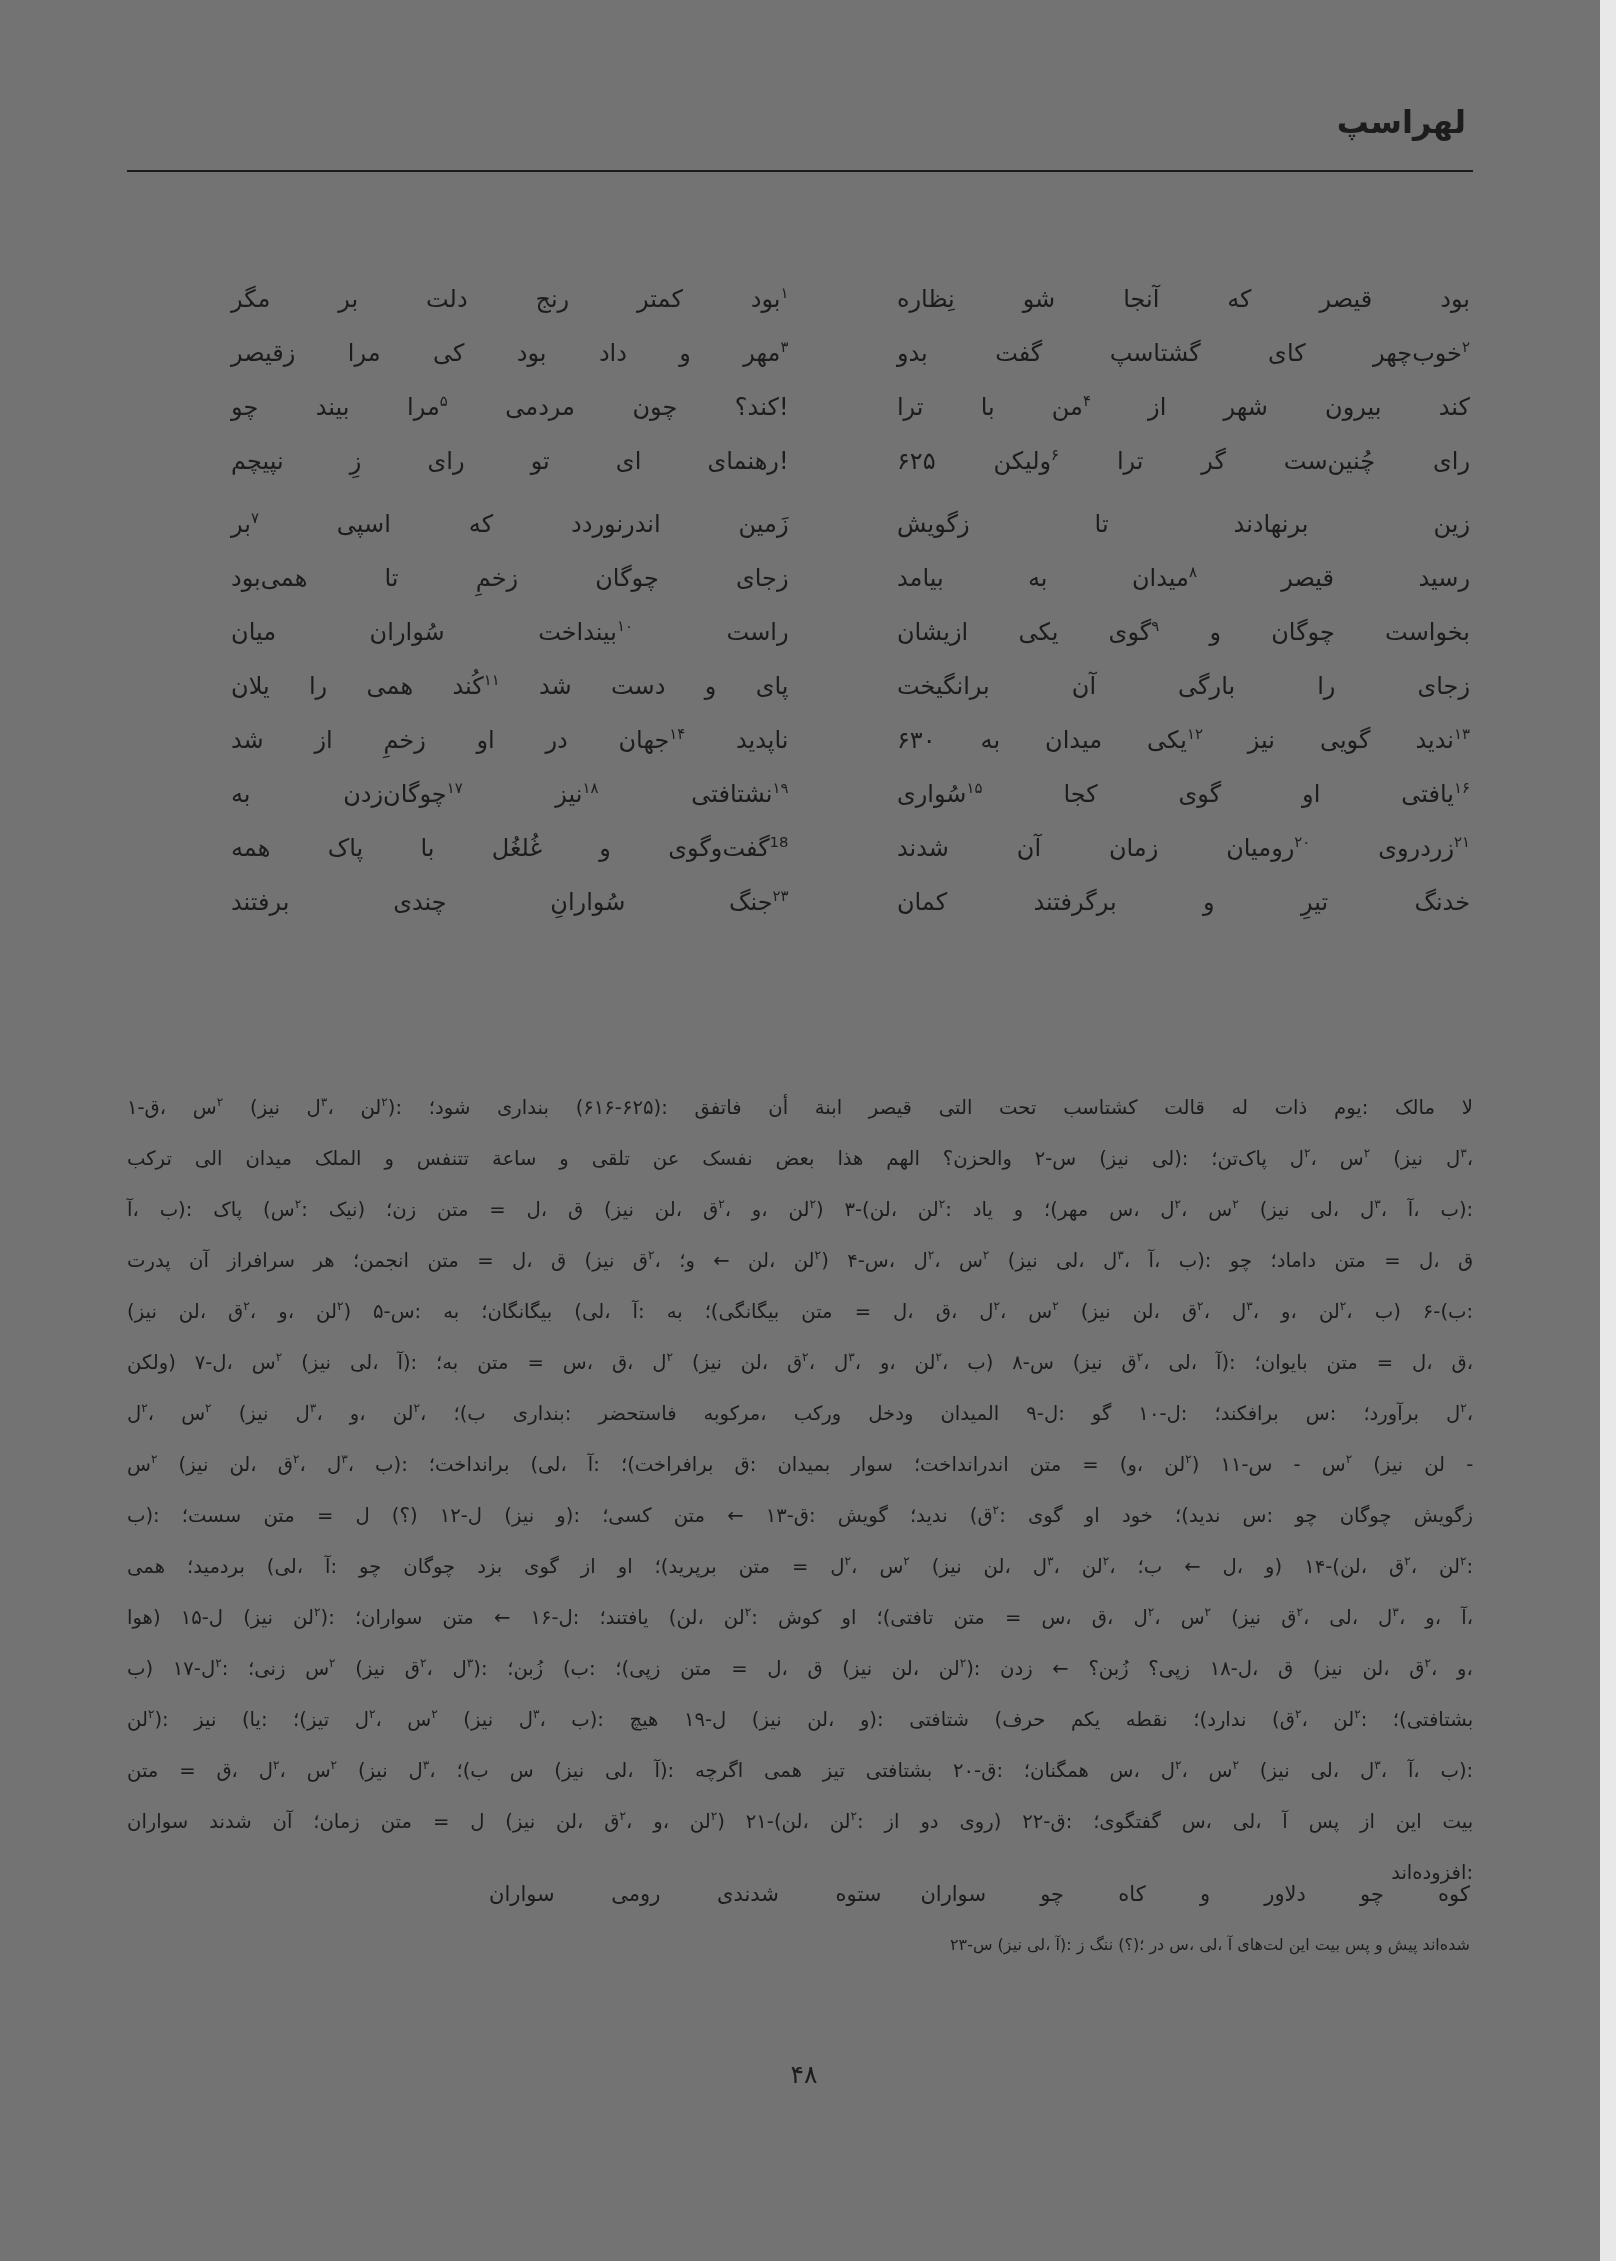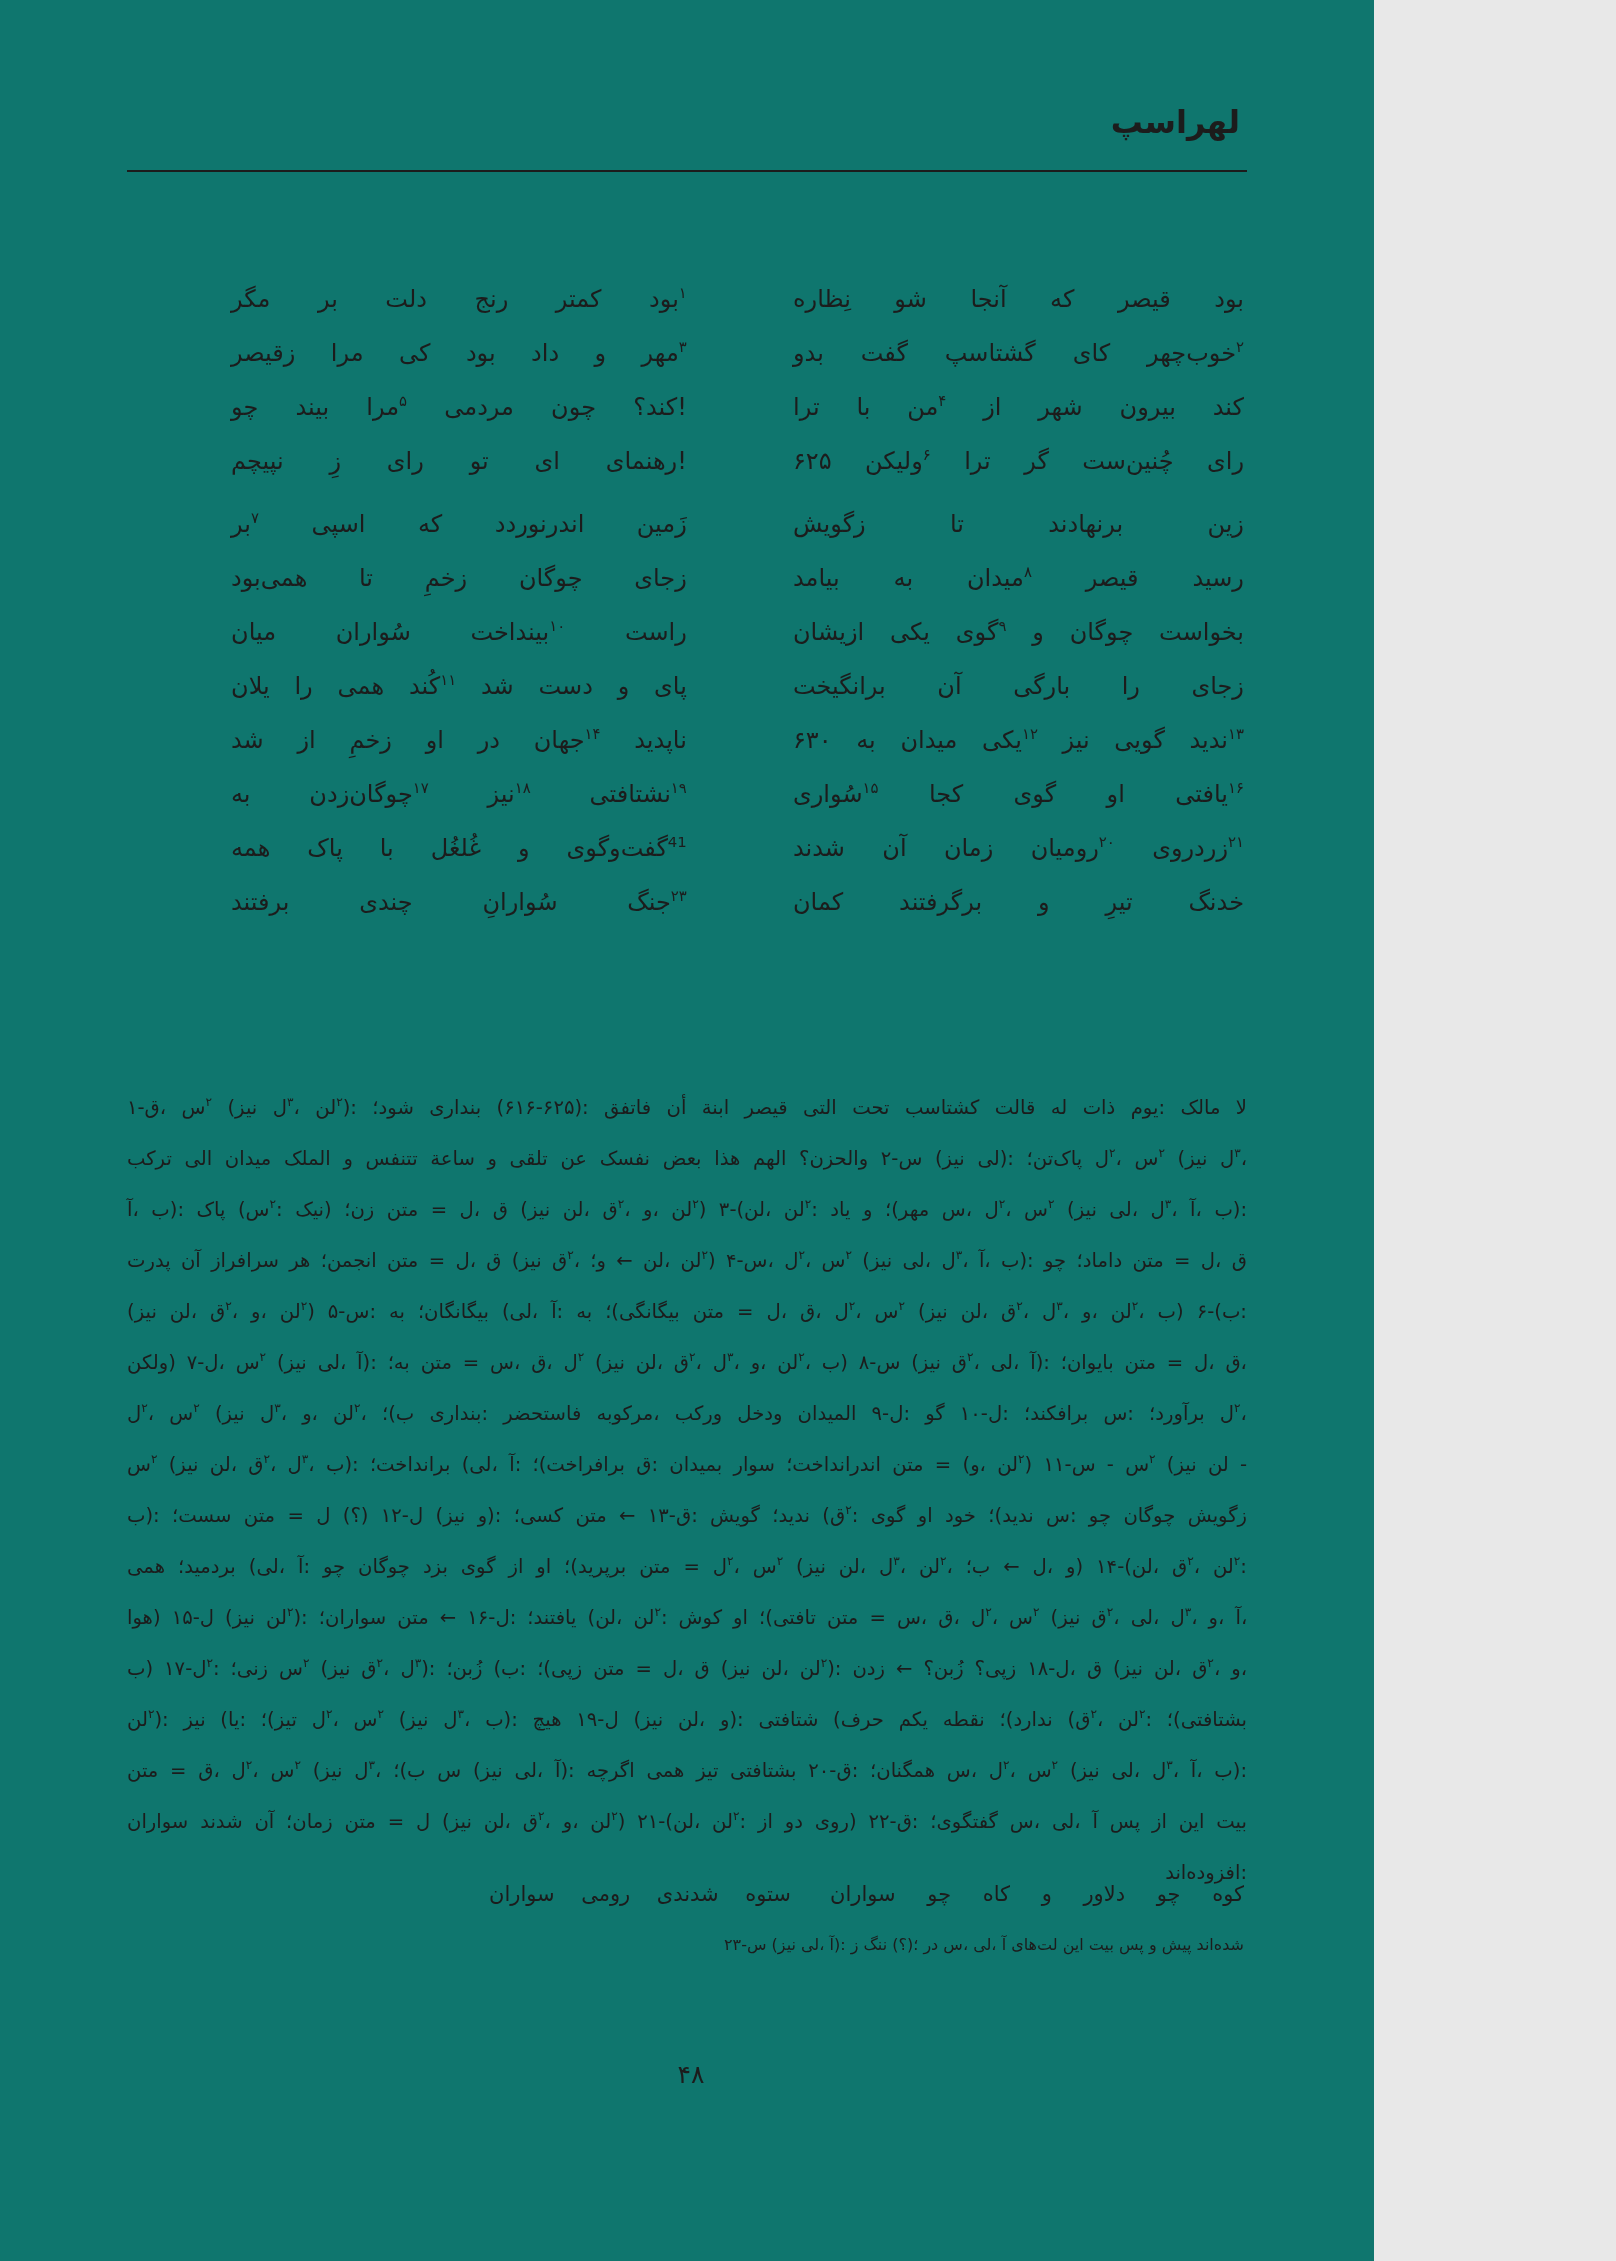--- a/index.html
+++ b/index.html
@@ -1,19 +1,19 @@
 <!DOCTYPE html>
 <html style="font-size:11.2px"><head>
 <meta charset="utf-8">
 <style>
   html,body{margin:0;padding:0;background:#e8e8e8;}
   .page{
     position:relative;
-    width:1374px;height:2261px;
-    background:#0f766e;
+    width:1600px;height:2261px;
+    background:#737373;
     font-family:"DejaVu Sans",sans-serif;
     color:#1c1c1c;
     direction:ltr;
     overflow:hidden;
   }
   .running-head{
     position:absolute;top:103px;right:134px;
     font-size:32px;font-weight:bold;
   }
   .head-rule{
@@ -246,21 +246,21 @@
           <span class="pw">یافتی<sup>۱۶</sup></span>
         </div>
       </div>
       <div class="poem-row">
         <div class="hemi hemi-second">
           <span class="pw">همه</span>
           <span class="pw">پاک</span>
           <span class="pw">با</span>
           <span class="pw">غُلغُل</span>
           <span class="pw">و</span>
-          <span class="pw">گفت‌وگوی<sup>41</sup></span>
+          <span class="pw">گفت‌وگوی<sup>18</sup></span>
         </div>
         <div class="hemi-gap"></div>
         <div class="hemi hemi-first">
           <span class="pw">شدند</span>
           <span class="pw">آن</span>
           <span class="pw">زمان</span>
           <span class="pw">رومیان<sup>۲۰</sup></span>
           <span class="pw">زردروی<sup>۲۱</sup></span>
         </div>
       </div>

